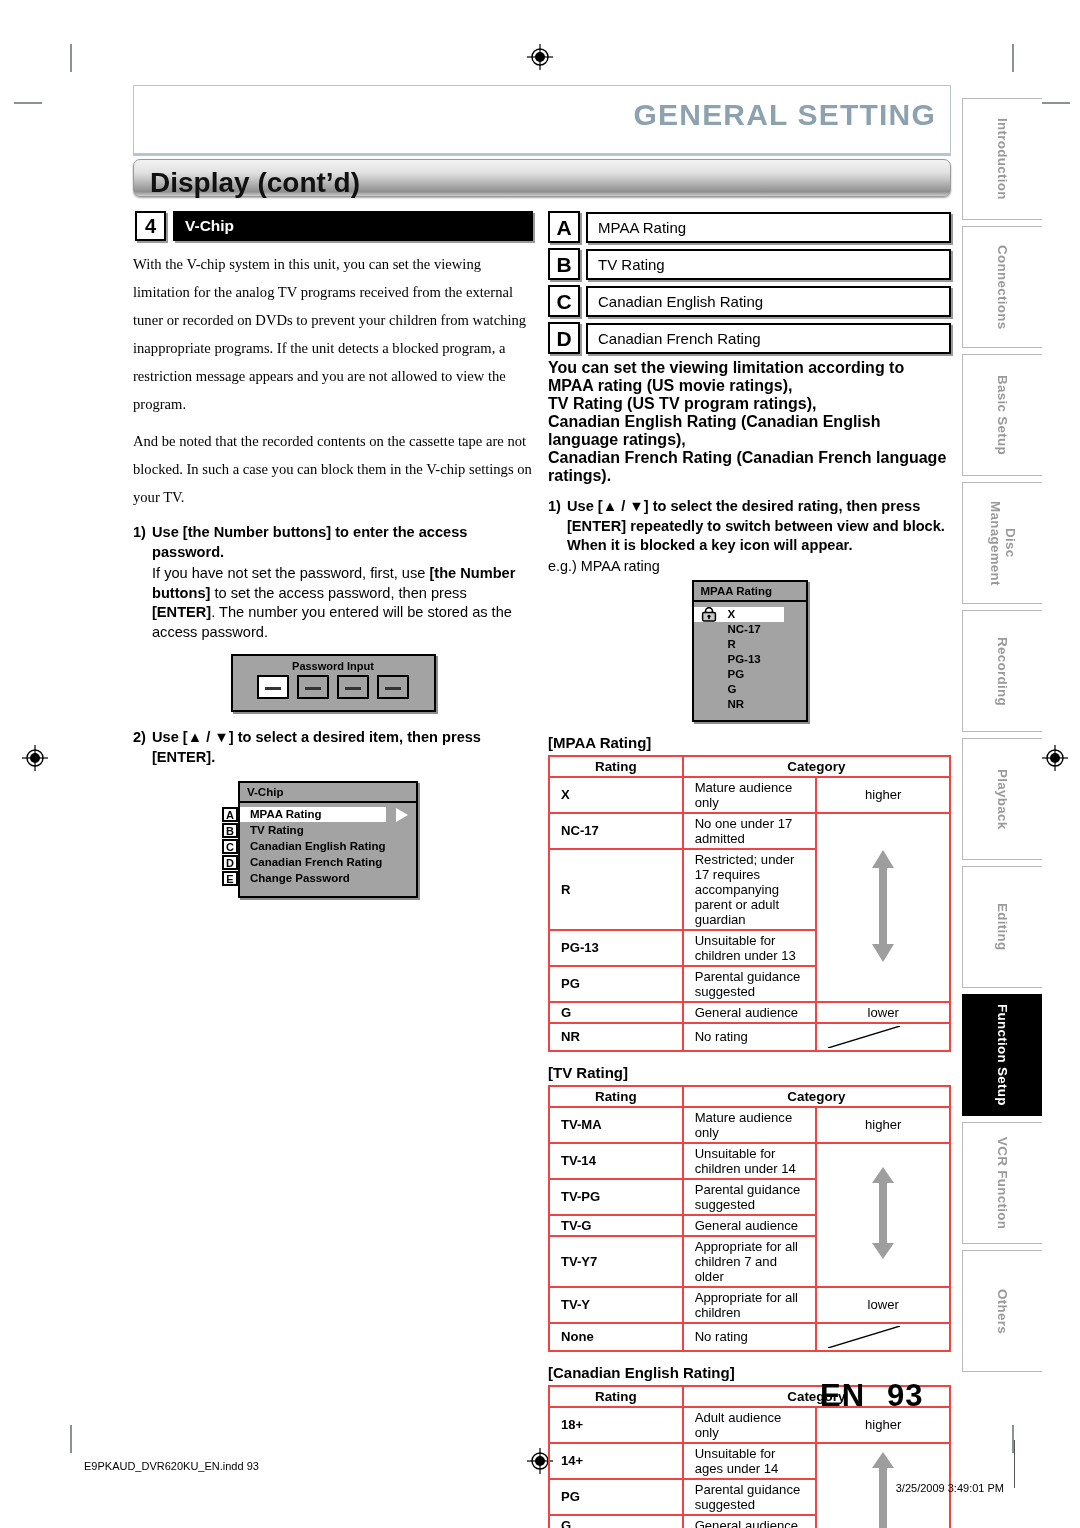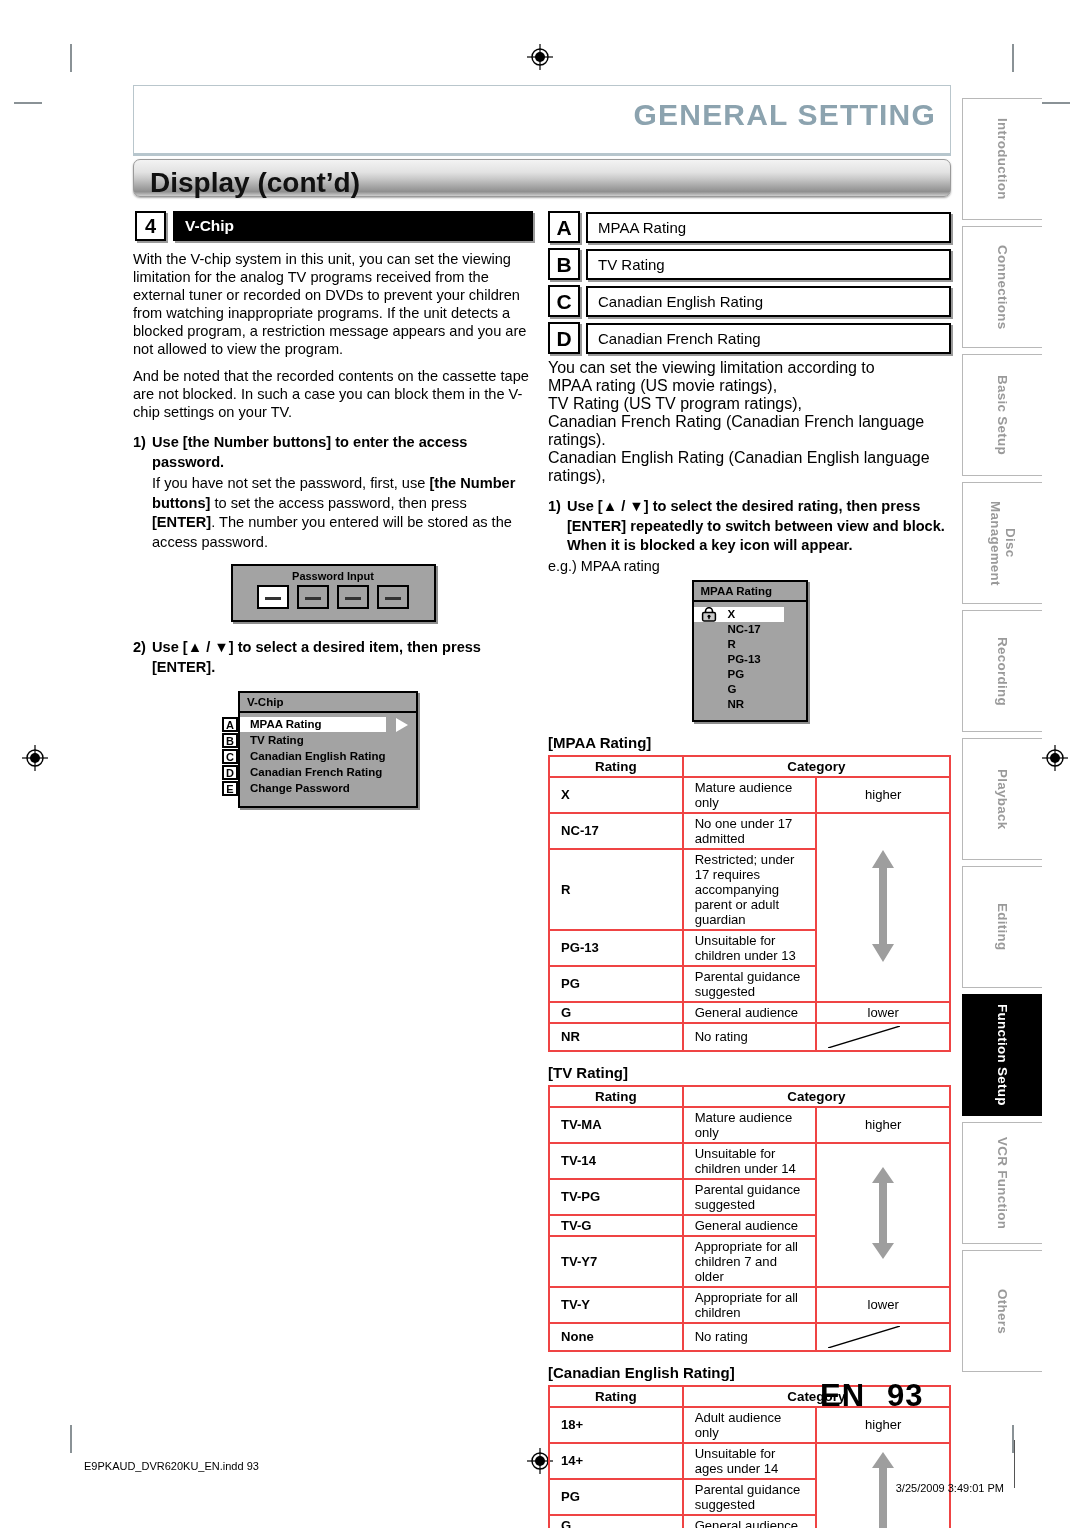--- a/index.html
+++ b/index.html
@@ -65,21 +65,21 @@
     font-size:20px; font-weight:bold; text-align:center; line-height:27px;
     box-shadow:2px 2px 0 #9a9a9a;
   }
   .step-bar {
     position:absolute; left:40px; top:0; right:0; height:30px;
     background:#000; color:#fff;
     font-size:15.5px; font-weight:bold; line-height:30px; padding-left:12px;
     box-shadow:2px 2px 0 #9a9a9a;
   }
 
-  p.body { margin:0 0 9px 0; font-size:14.6px; line-height:18px; }
+  p.body { margin:0 0 9px 0; font-size:14.6px; line-height:28px;font-family:Liberation Serif, serif; }
 
   .step-list { margin:12px 0 0 0; }
   .step-item { display:flex; font-size:14.6px; line-height:19.5px; font-weight:bold; }
   .step-item .n { width:19px; flex:none; }
   .step-item .t { flex:1; }
   .step-sub { margin:2px 0 0 19px; font-size:14.6px; line-height:19.5px; font-weight:normal; }
   b { font-weight:bold; }
 
   
   .abcd-row { position:relative; height:34px; margin-bottom:3px; }
@@ -330,26 +330,26 @@
     </div>
     <div class="abcd-row">
       <div class="abcd-letter">C</div>
       <div class="abcd-box">Canadian English Rating</div>
     </div>
     <div class="abcd-row">
       <div class="abcd-letter">D</div>
       <div class="abcd-box">Canadian French Rating</div>
     </div>
 
-    <div style="">
+    <div style="font-weight:bold;">
       <div class="body tight">You can set the viewing limitation according to</div>
       <div class="body tight">MPAA rating (US movie ratings),</div>
       <div class="body tight">TV Rating (US TV program ratings),</div>
+      <div class="body tight">Canadian English Rating (Canadian English language ratings),</div>
       <div class="body tight">Canadian French Rating (Canadian French language ratings).</div>
-      <div class="body tight">Canadian English Rating (Canadian English language ratings),</div>
     </div>
 
     <div class="step-list">
       <div class="step-item">
         <span class="n">1)</span>
         <span class="t">Use <b>[▲ / ▼]</b> to select the desired rating, then press <b>[ENTER]</b> repeatedly to switch between view and block. When it is blocked a key icon will appear.</span>
       </div>
     </div>
 
     <div class="eg-label">e.g.) MPAA rating</div>

